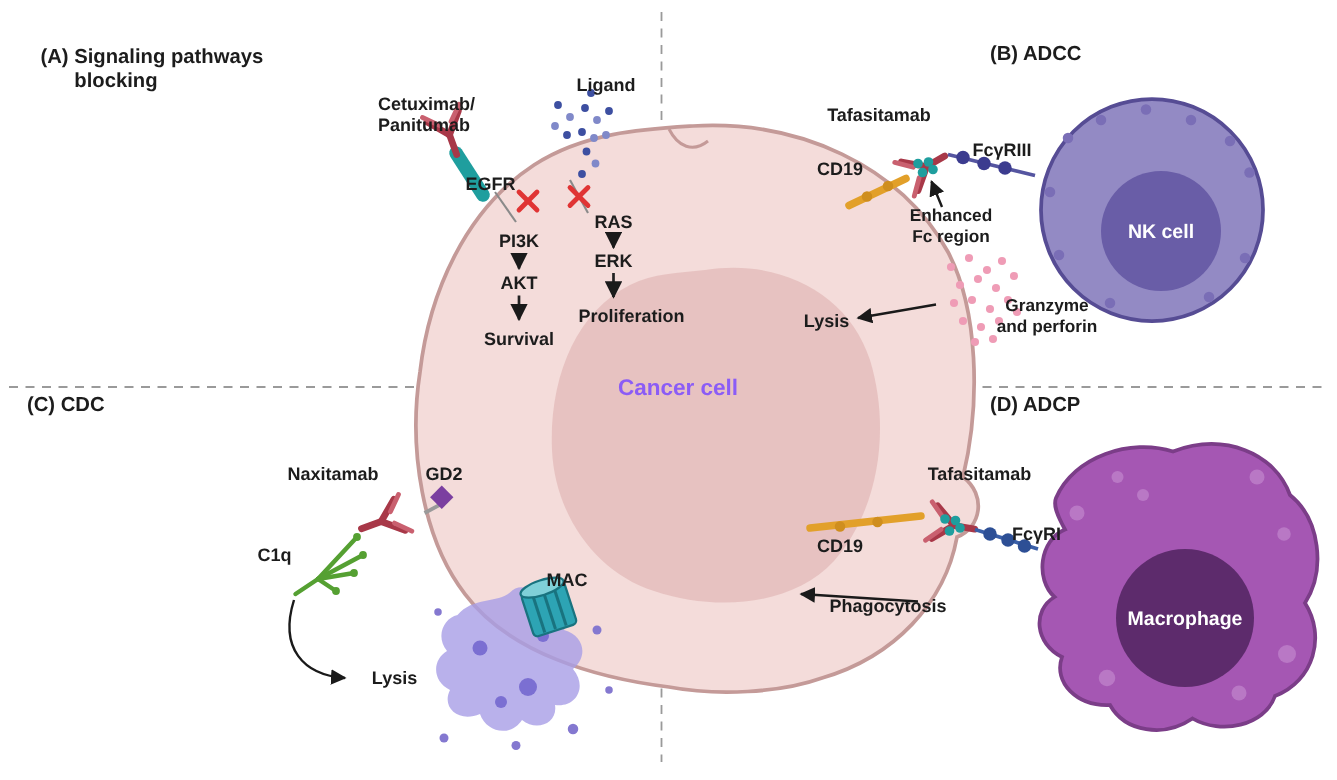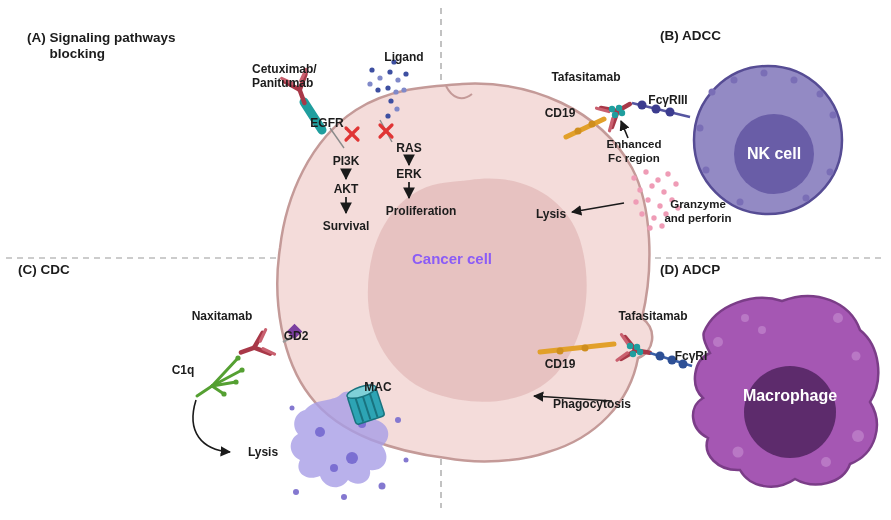--- a/index.html
+++ b/index.html
@@ -6,21 +6,21 @@
   html,body { background:#ffffff; }
   body { font-family:"Liberation Sans", sans-serif; }
   .canvas { position:relative; width:891px; height:520px; background:#fff; overflow:hidden; }
   .art { position:absolute; left:0; top:0; }
   .lbl { position:absolute; font-weight:700; font-size:12px; color:#1c1c1c;
          white-space:pre-wrap; line-height:1.18; transform:translate(-50%,-50%);
          text-align:center; pointer-events:none; }
   .tl { transform:none; text-align:left; }
   .title { font-size:13.5px; }
   .big { font-size:15px; color:#8b5cf6; }
-  .white { color:#ffffff; font-size:16px; }
+  .white { color:#ffffff; font-size:13px; }
 </style>
 </head>
 <body>
 
 <div class="canvas">
 
 <svg class="art" width="891" height="520" viewBox="0 0 891 520">
   <defs>
     <marker id="arw" viewBox="0 0 10 10" refX="9" refY="5" markerWidth="6.5" markerHeight="6.5" orient="auto">
       <path d="M0,0 L10,5 L0,10 Z" fill="#1a1a1a"></path>
@@ -236,27 +236,27 @@
 <div class="lbl" style="left:668px; top:100px;">FcγRIII</div>
 <div class="lbl" style="left:634px; top:152px; font-size:11.5px;">Enhanced
 Fc region</div>
 <div class="lbl white" style="left:774px; top:154px;">NK cell</div>
 <div class="lbl" style="left:551px; top:214px;">Lysis</div>
 <div class="lbl" style="left:698px; top:212px; font-size:11.5px;">Granzyme
 and perforin</div>
 
 <div class="lbl tl title" style="left:18px; top:262px;">(C) CDC</div>
 <div class="lbl" style="left:222px; top:316px;">Naxitamab</div>
-<div class="lbl" style="left:296px; top:336px;text-align:center;">GD2</div>
+<div class="lbl" style="left:296px; top:316px;text-align:center;">GD2</div>
 <div class="lbl" style="left:183px; top:370px;">C1q</div>
 <div class="lbl" style="left:263px; top:452px;">Lysis</div>
 <div class="lbl" style="left:378px; top:387px;">MAC</div>
 
 <div class="lbl tl title" style="left:660px; top:262px;">(D) ADCP</div>
 <div class="lbl" style="left:653px; top:316px;">Tafasitamab</div>
 <div class="lbl" style="left:560px; top:364px;">CD19</div>
 <div class="lbl" style="left:691px; top:356px;">FcγRI</div>
-<div class="lbl white" style="left:790px; top:396px;">Macrophage</div>
+<div class="lbl white" style="left:790px; top:412px;">Macrophage</div>
 <div class="lbl" style="left:592px; top:404px;">Phagocytosis</div>
 
 <div class="lbl big" style="left:452px; top:259px;">Cancer cell</div>
 
 </div>
 
 </body></html>

